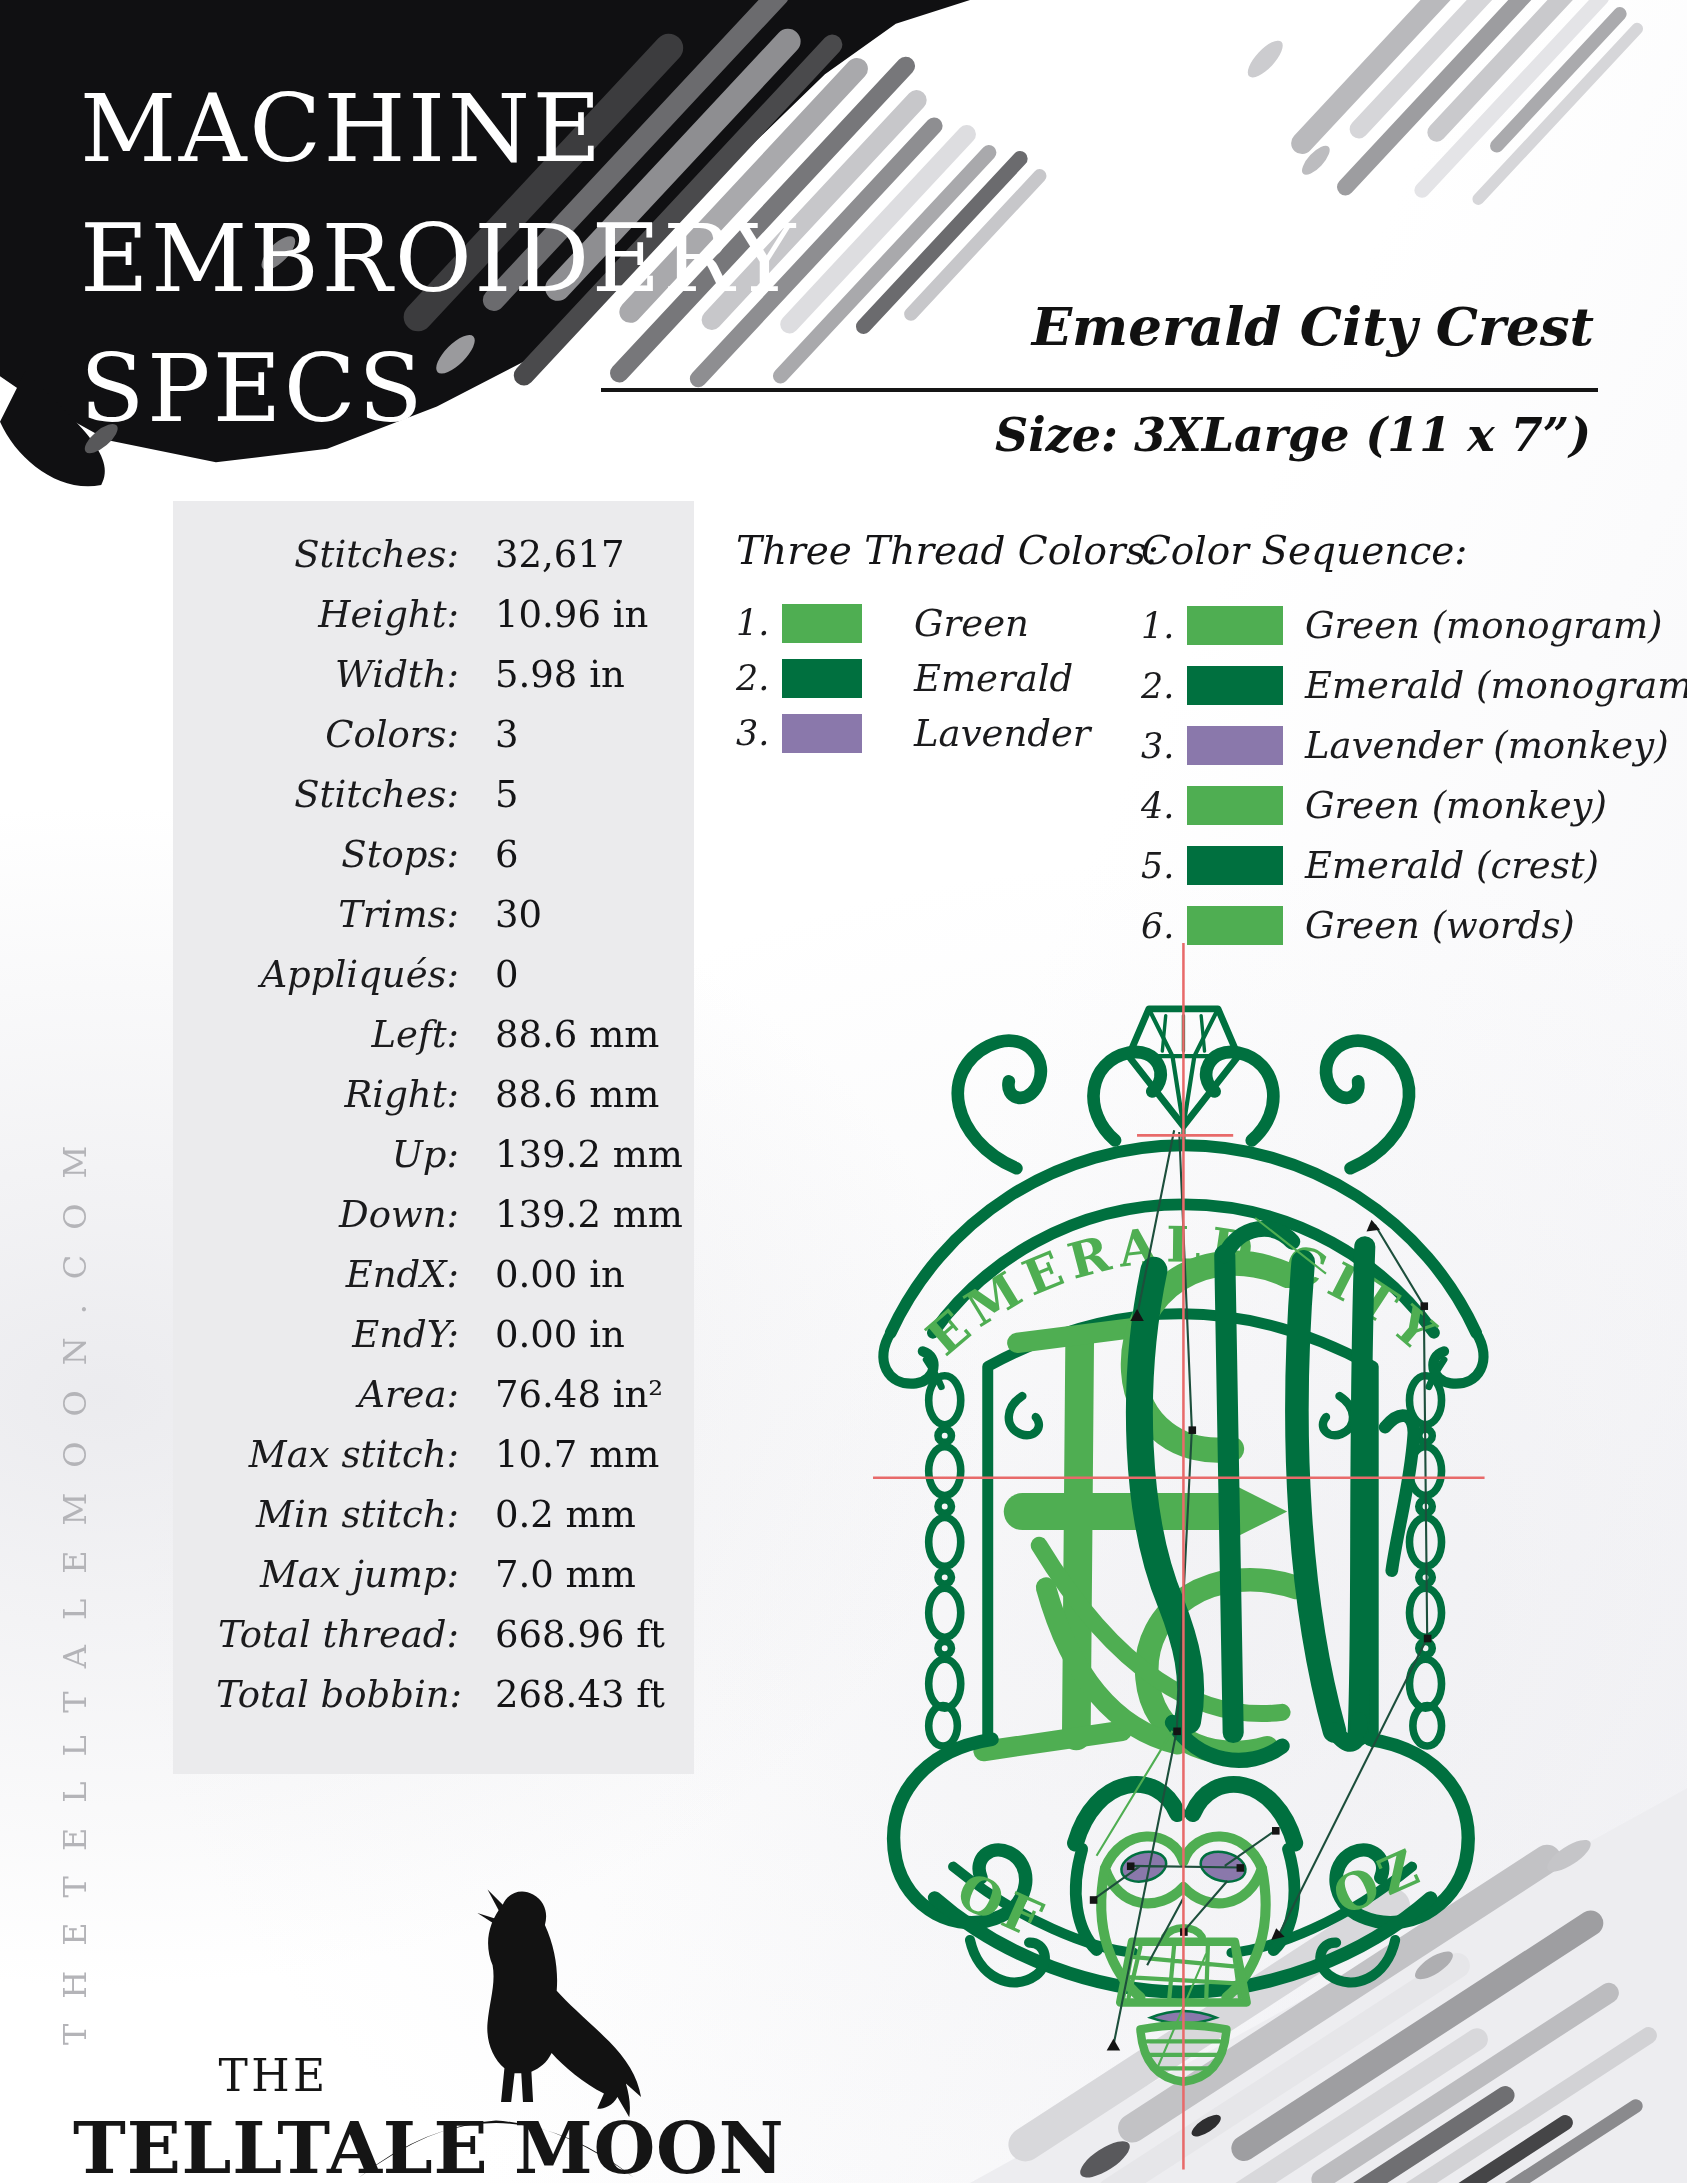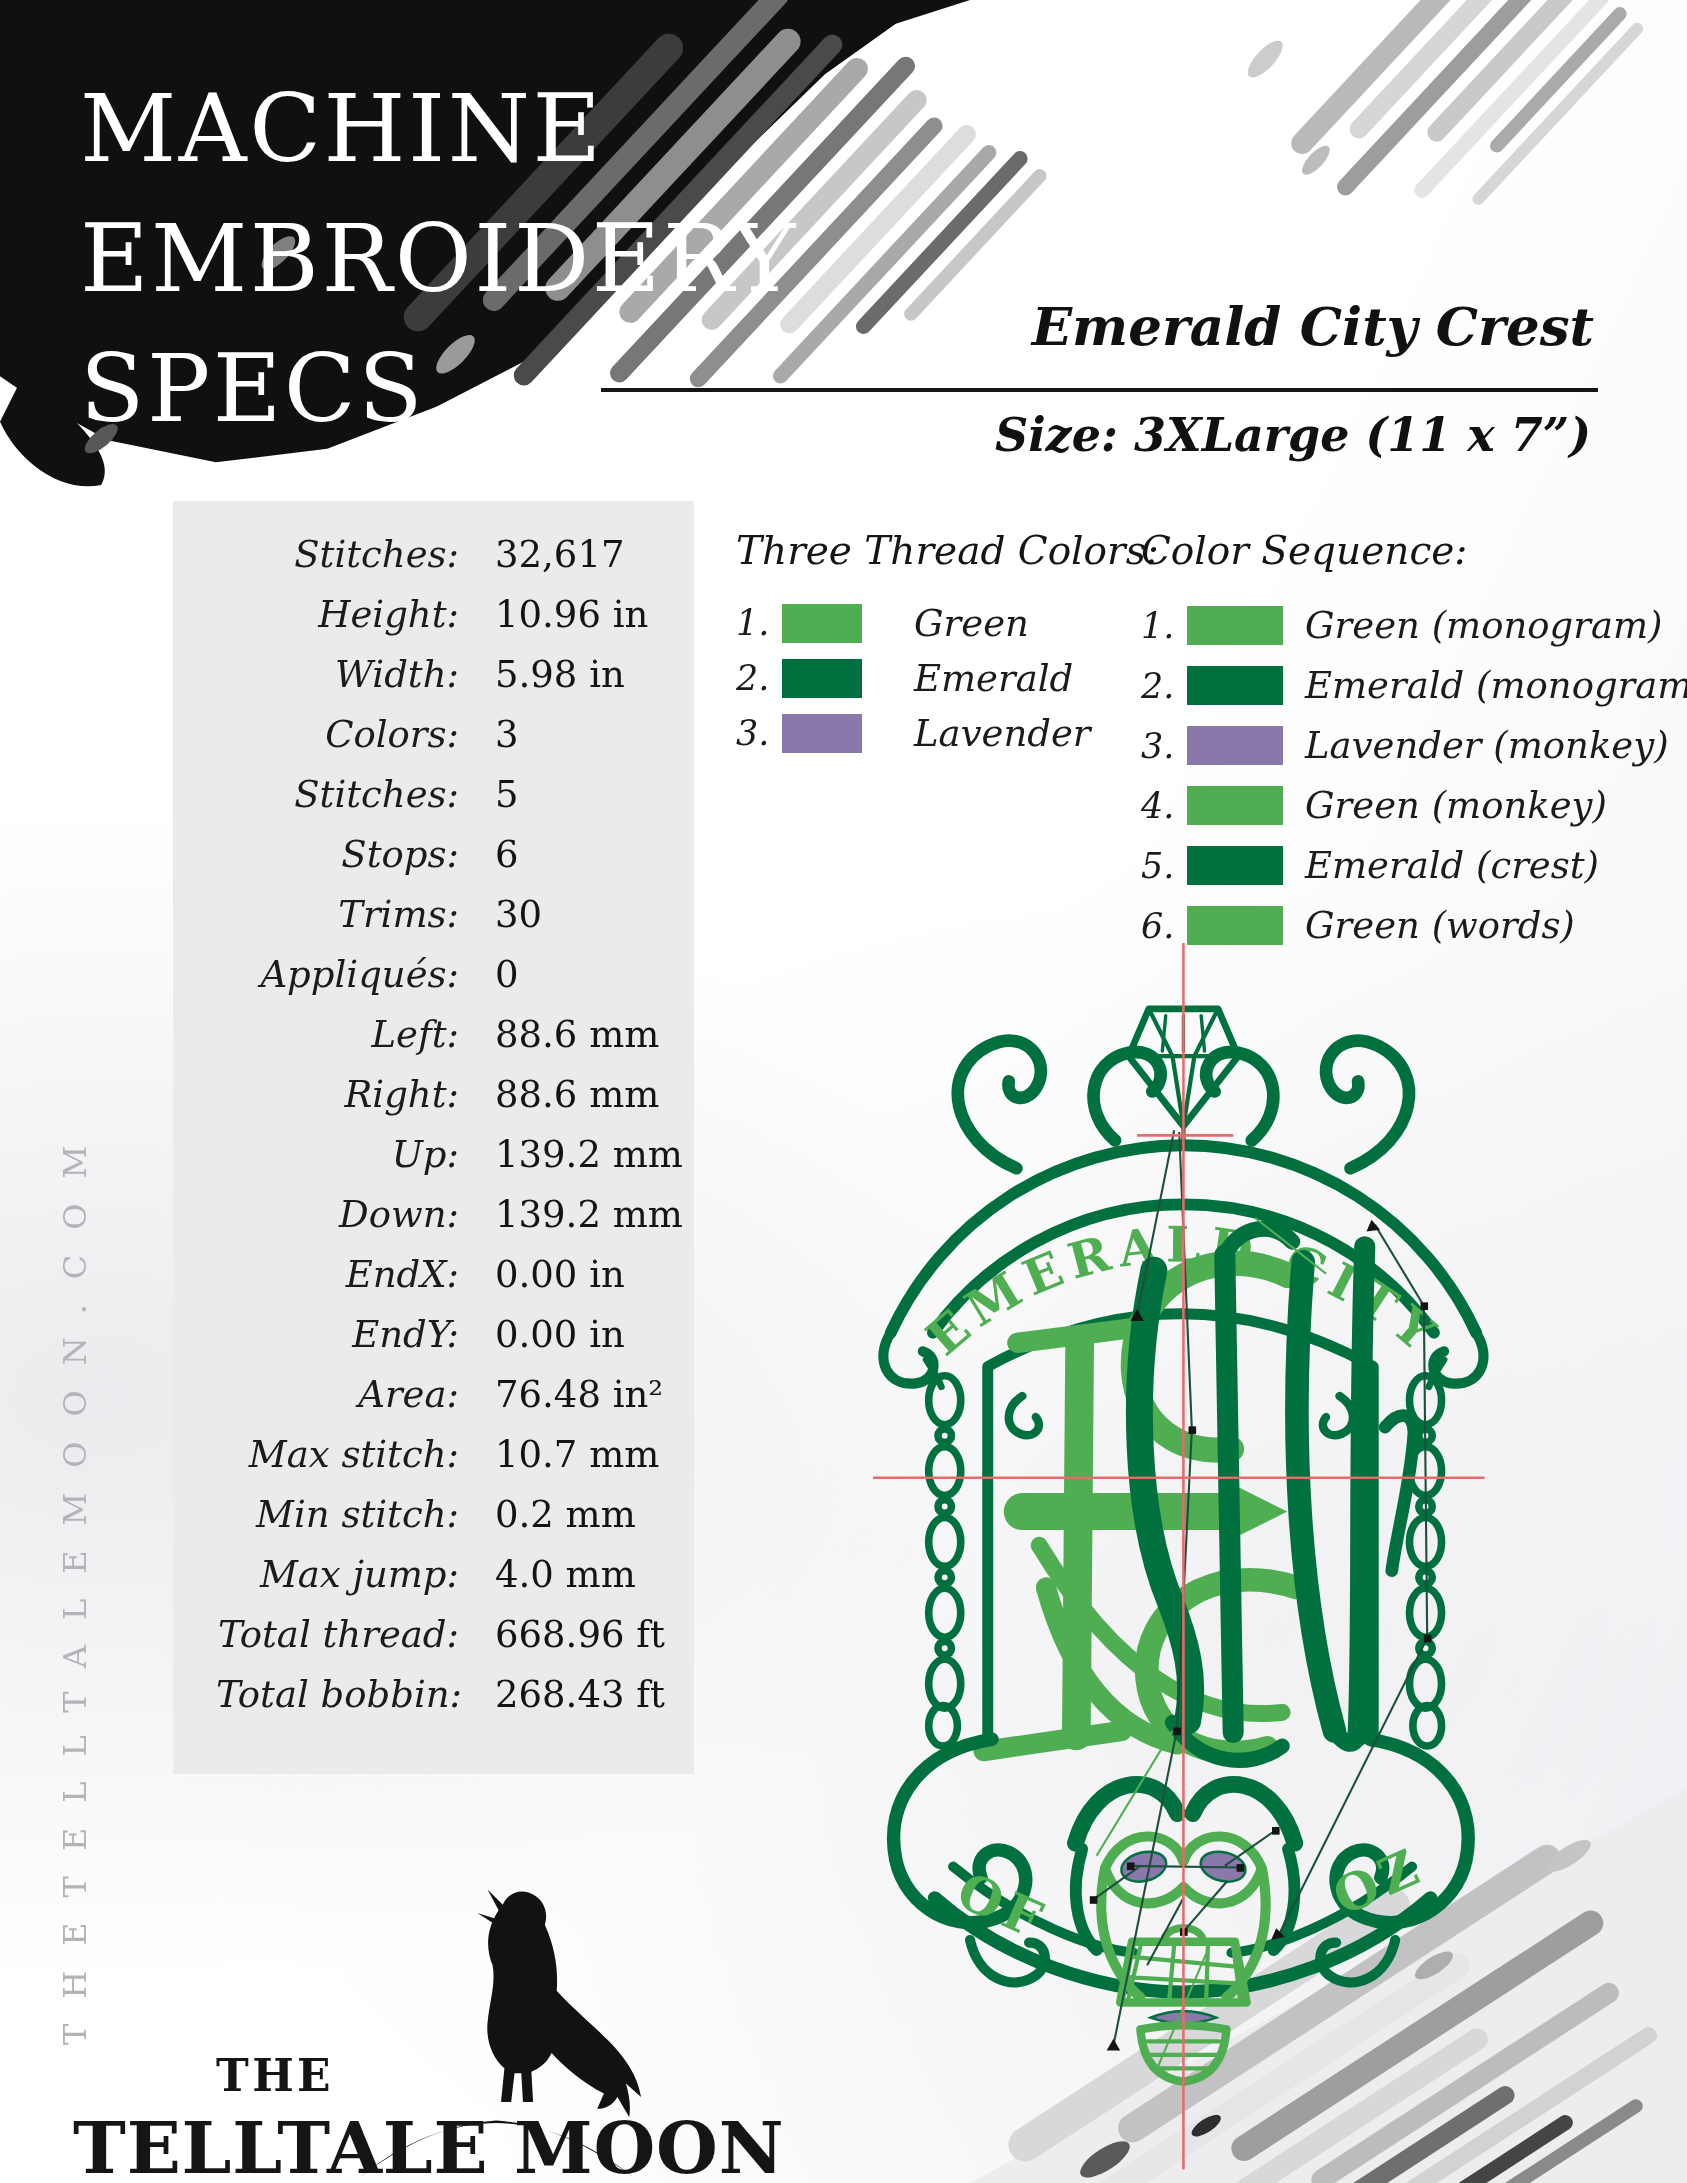--- a/index.html
+++ b/index.html
@@ -60,21 +60,21 @@
   .cs-block .swatch{width:96px;margin-right:22px;}
   .color-label{font-style:italic;font-size:37px;white-space:nowrap;}
 
   .vertical-site{
     position:absolute;left:56px;top:2045px;width:882px;
     transform:rotate(-90deg);transform-origin:0 0;
     font-size:32px;letter-spacing:25px;color:#b4b4b8;white-space:nowrap;
   }
   .logo-the{
     position:absolute;left:216px;top:2050px;width:115px;text-align:center;
-    font-size:44px;font-weight:bold;letter-spacing:3.4px;color:#151515;
+    font-size:44px;font-weight:normal;letter-spacing:3.4px;color:#151515;
   }
   .logo-name{
     position:absolute;left:73px;top:2106px;width:759px;
     font-size:71px;font-weight:bold;letter-spacing:0.8px;color:#151515;white-space:nowrap;
   }
 </style>
 </head>
 <body>
 
 <div class="bg-grad"></div>
@@ -363,21 +363,21 @@
   <div class="spec-row">
       <span class="spec-label">Max stitch:</span>
       <span class="spec-value">10.7 mm</span>
     </div>
   <div class="spec-row">
       <span class="spec-label">Min stitch:</span>
       <span class="spec-value">0.2 mm</span>
     </div>
   <div class="spec-row">
       <span class="spec-label">Max jump:</span>
-      <span class="spec-value">4.0 mm</span>
+      <span class="spec-value">7.0 mm</span>
     </div>
   <div class="spec-row">
       <span class="spec-label">Total thread:</span>
       <span class="spec-value">668.96 ft</span>
     </div>
   <div class="spec-row">
       <span class="spec-label">Total bobbin:</span>
       <span class="spec-value">268.43 ft</span>
     </div>
 </div>

